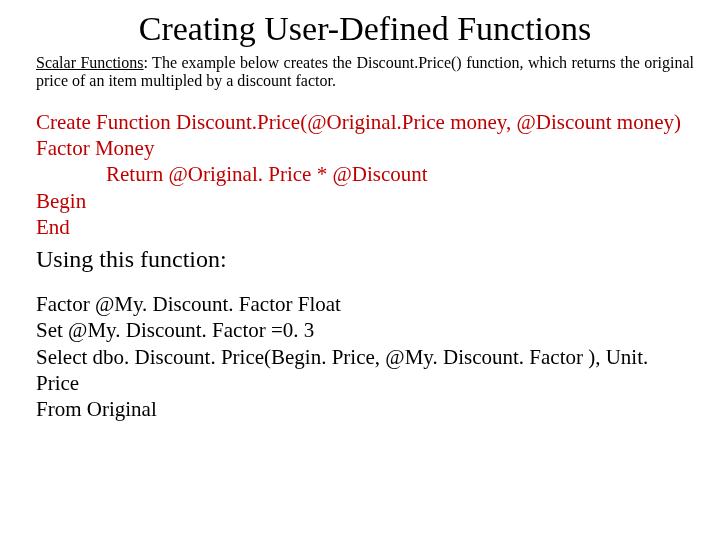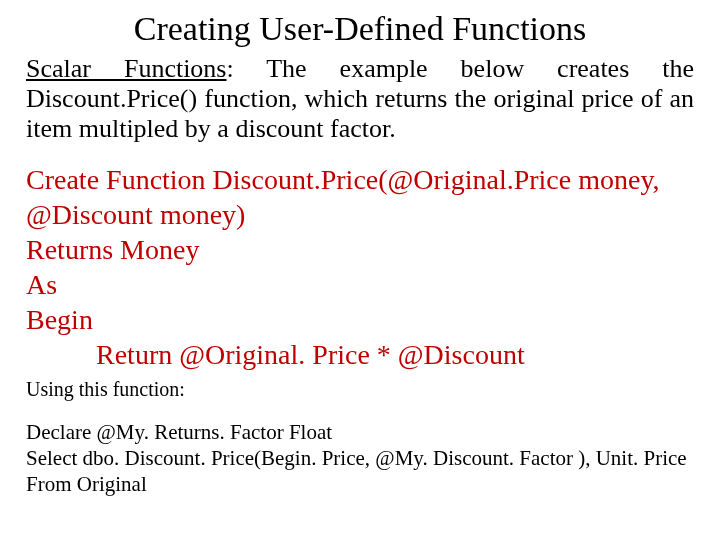--- a/index.html
+++ b/index.html
@@ -6,79 +6,80 @@
     margin: 0;
     padding: 0;
     width: 720px;
     height: 540px;
     background: #fff;
     font-family: "Times New Roman", Times, serif;
     color: #000;
   }
   .slide {
     box-sizing: border-box;
-    padding: 10px 26px 0 26px;
+    padding: 10px 26px 0 36px;
     width: 720px;
     height: 378px;
   }
   .title {
     font-size: 34px;
     text-align: center;
     margin: 0 0 6px 0;
     font-weight: normal;
     padding: 0 50px;
   }
   .intro {
-    font-size: 26px;
+    font-size: 16px;
     line-height: 1.15;
     margin: 0 0 18px 0;
     text-align: justify;
   }
   .intro .lead {
     text-decoration: underline;
   }
   .code-red {
     color: #c00000;
-    font-size: 28px;
+    font-size: 21px;
     line-height: 1.25;
     margin: 4px 0 6px 0;
   }
   .code-red .indent {
     display: inline-block;
     padding-left: 70px;
   }
   .using {
-    font-size: 20px;
+    font-size: 24px;
     margin: 0 0 18px 0;
   }
   .code-black {
     font-size: 21px;
     line-height: 1.25;
   }
 </style>
 </head>
 <body>
 
 <div class="slide">
 
   <h1 class="title">Creating User-Defined Functions</h1>
 
   <p class="intro">
     <span class="lead">Scalar Functions</span><span>: The example below creates the Discount.Price() function, which returns the original price of an item multipled by a discount factor.</span>
   </p>
 
   <div class="code-red">
     <div>Create Function Discount.Price(@Original.Price money, @Discount money)</div>
-    <div>Returns Money</div>
-    <div>As</div>
+    <div>Factor Money</div>
+    <div><span class="indent">Return @Original. Price * @Discount</span></div>
     <div>Begin</div>
-    <div><span class="indent">Return @Original. Price * @Discount</span></div>
+    <div>End</div>
   </div>
 
   <p class="using">Using this function:</p>
 
   <div class="code-black">
-    <div>Declare @My. Returns. Factor Float</div>
+    <div>Factor @My. Discount. Factor Float</div>
+    <div>Set @My. Discount. Factor =0. 3</div>
     <div>Select dbo. Discount. Price(Begin. Price, @My. Discount. Factor ), Unit. Price</div>
     <div>From Original</div>
   </div>
 
 </div>
 
 </body></html>

